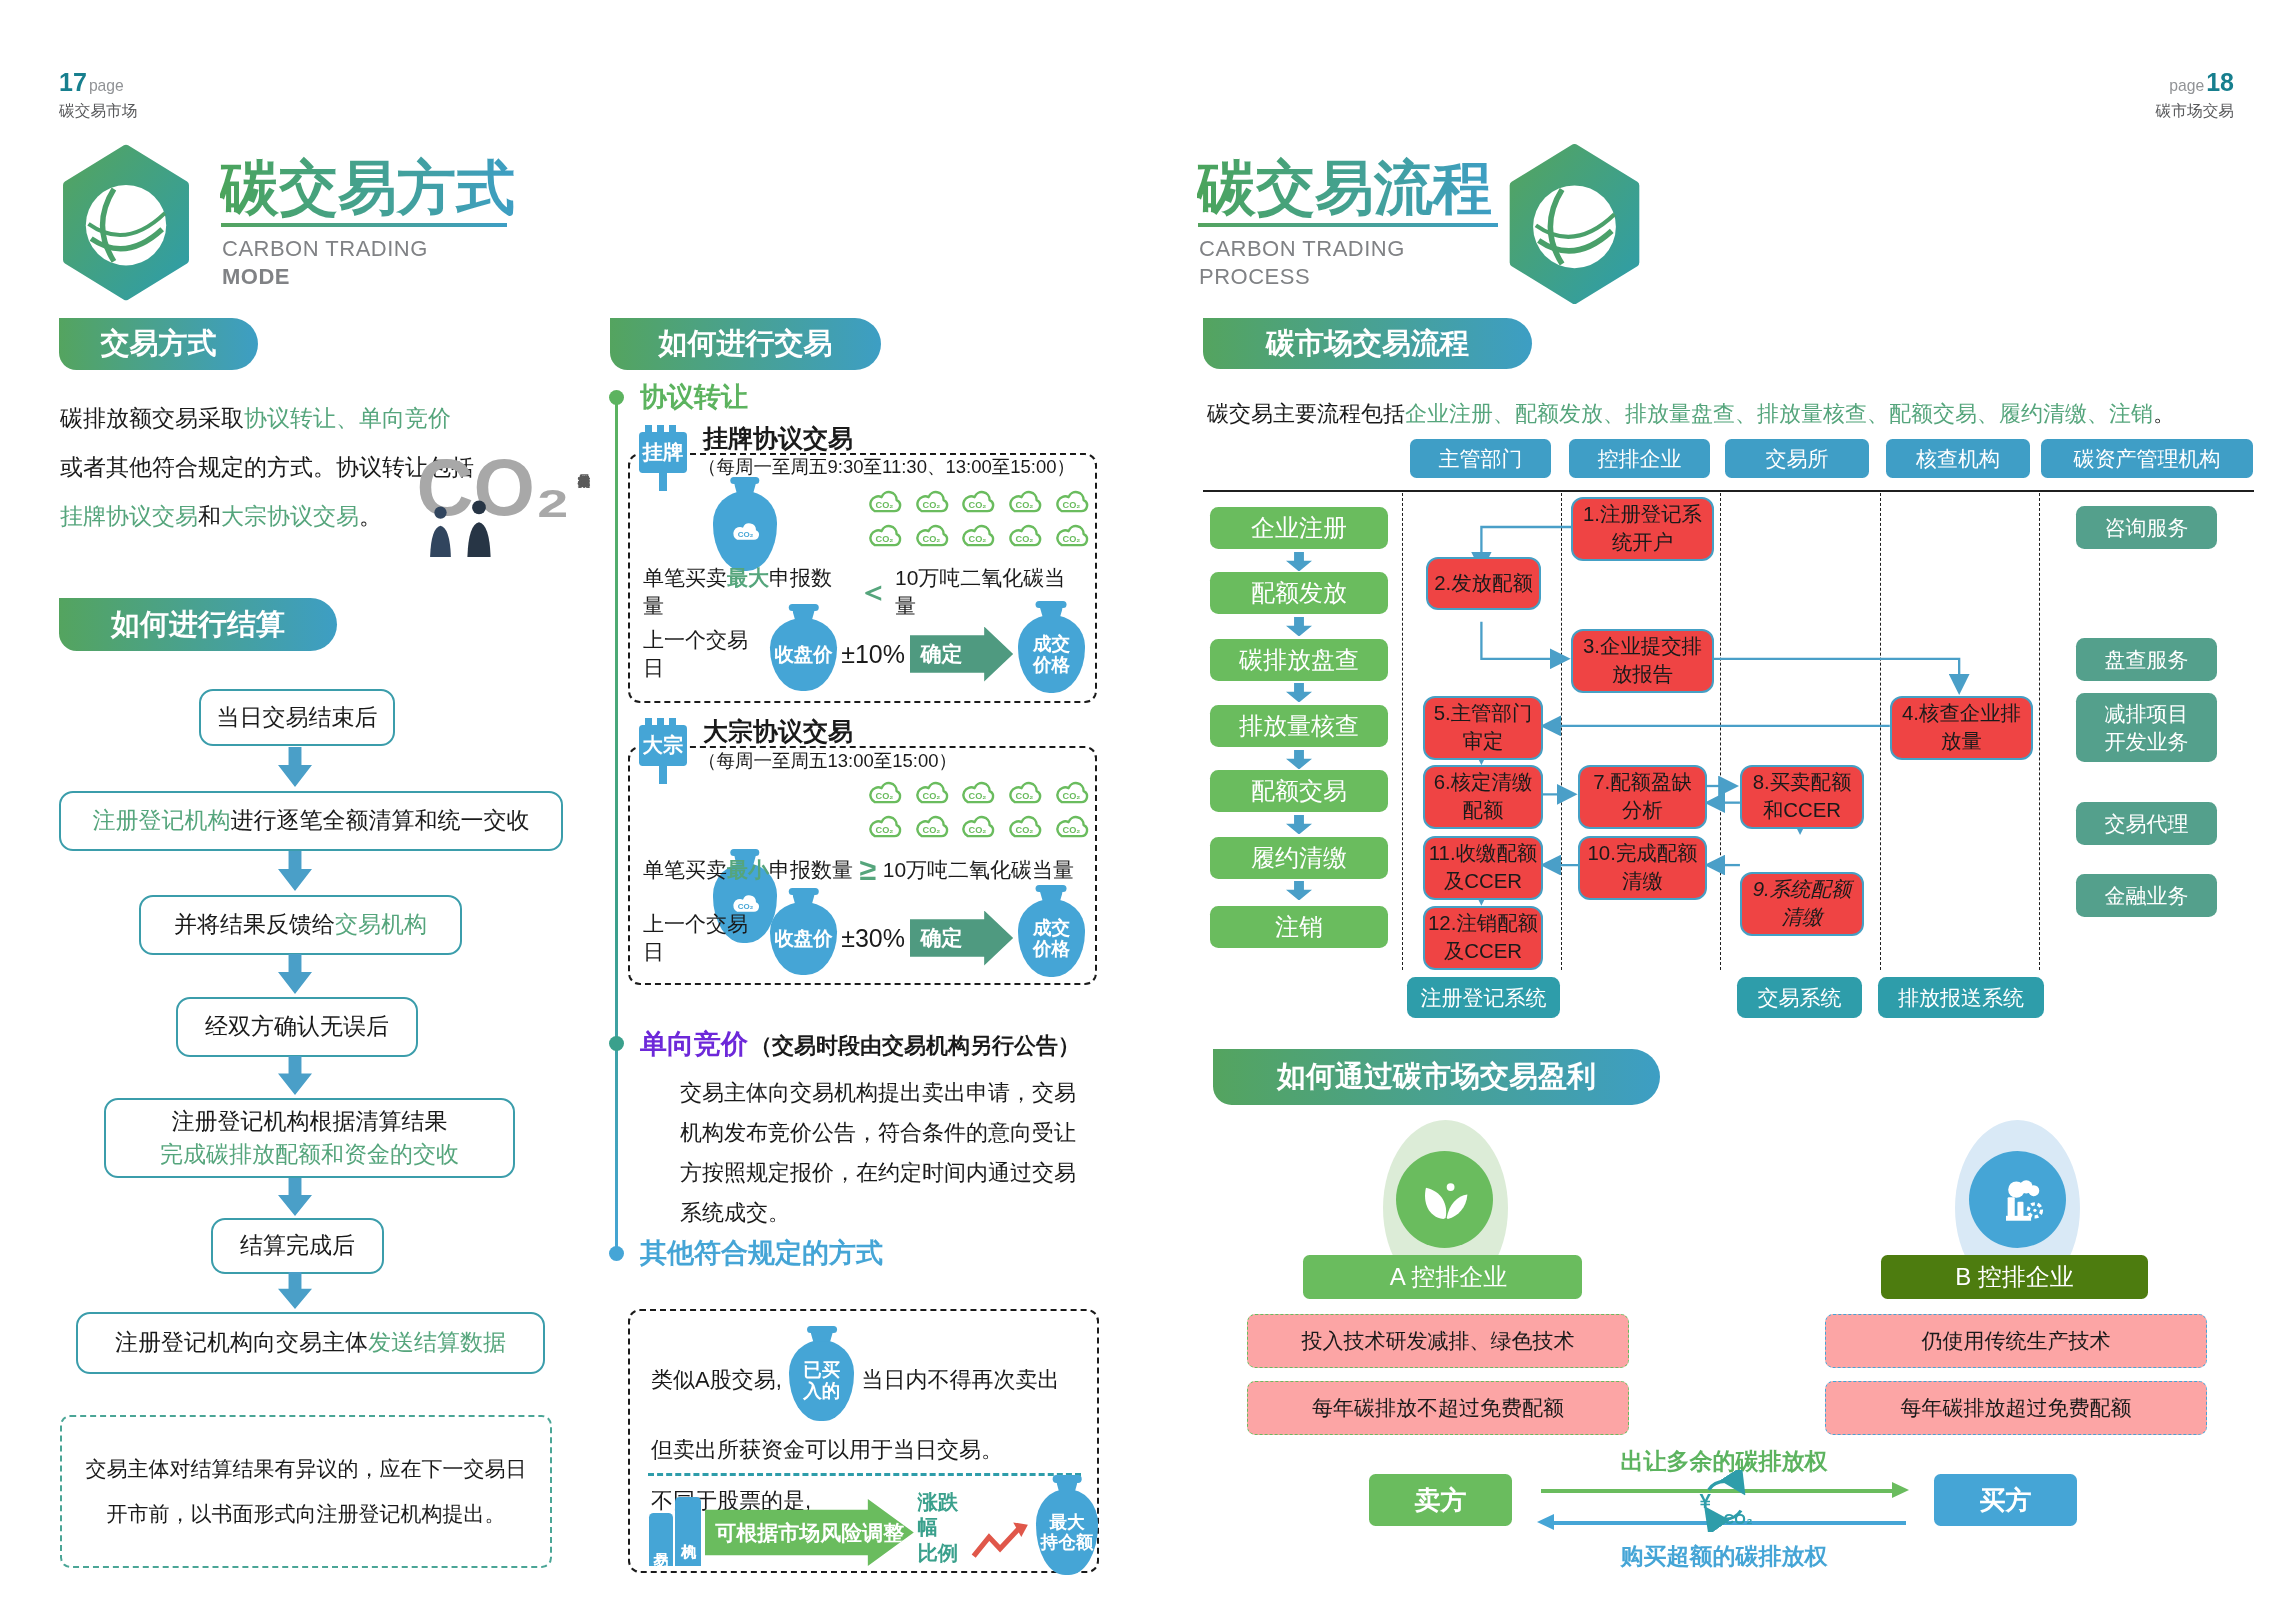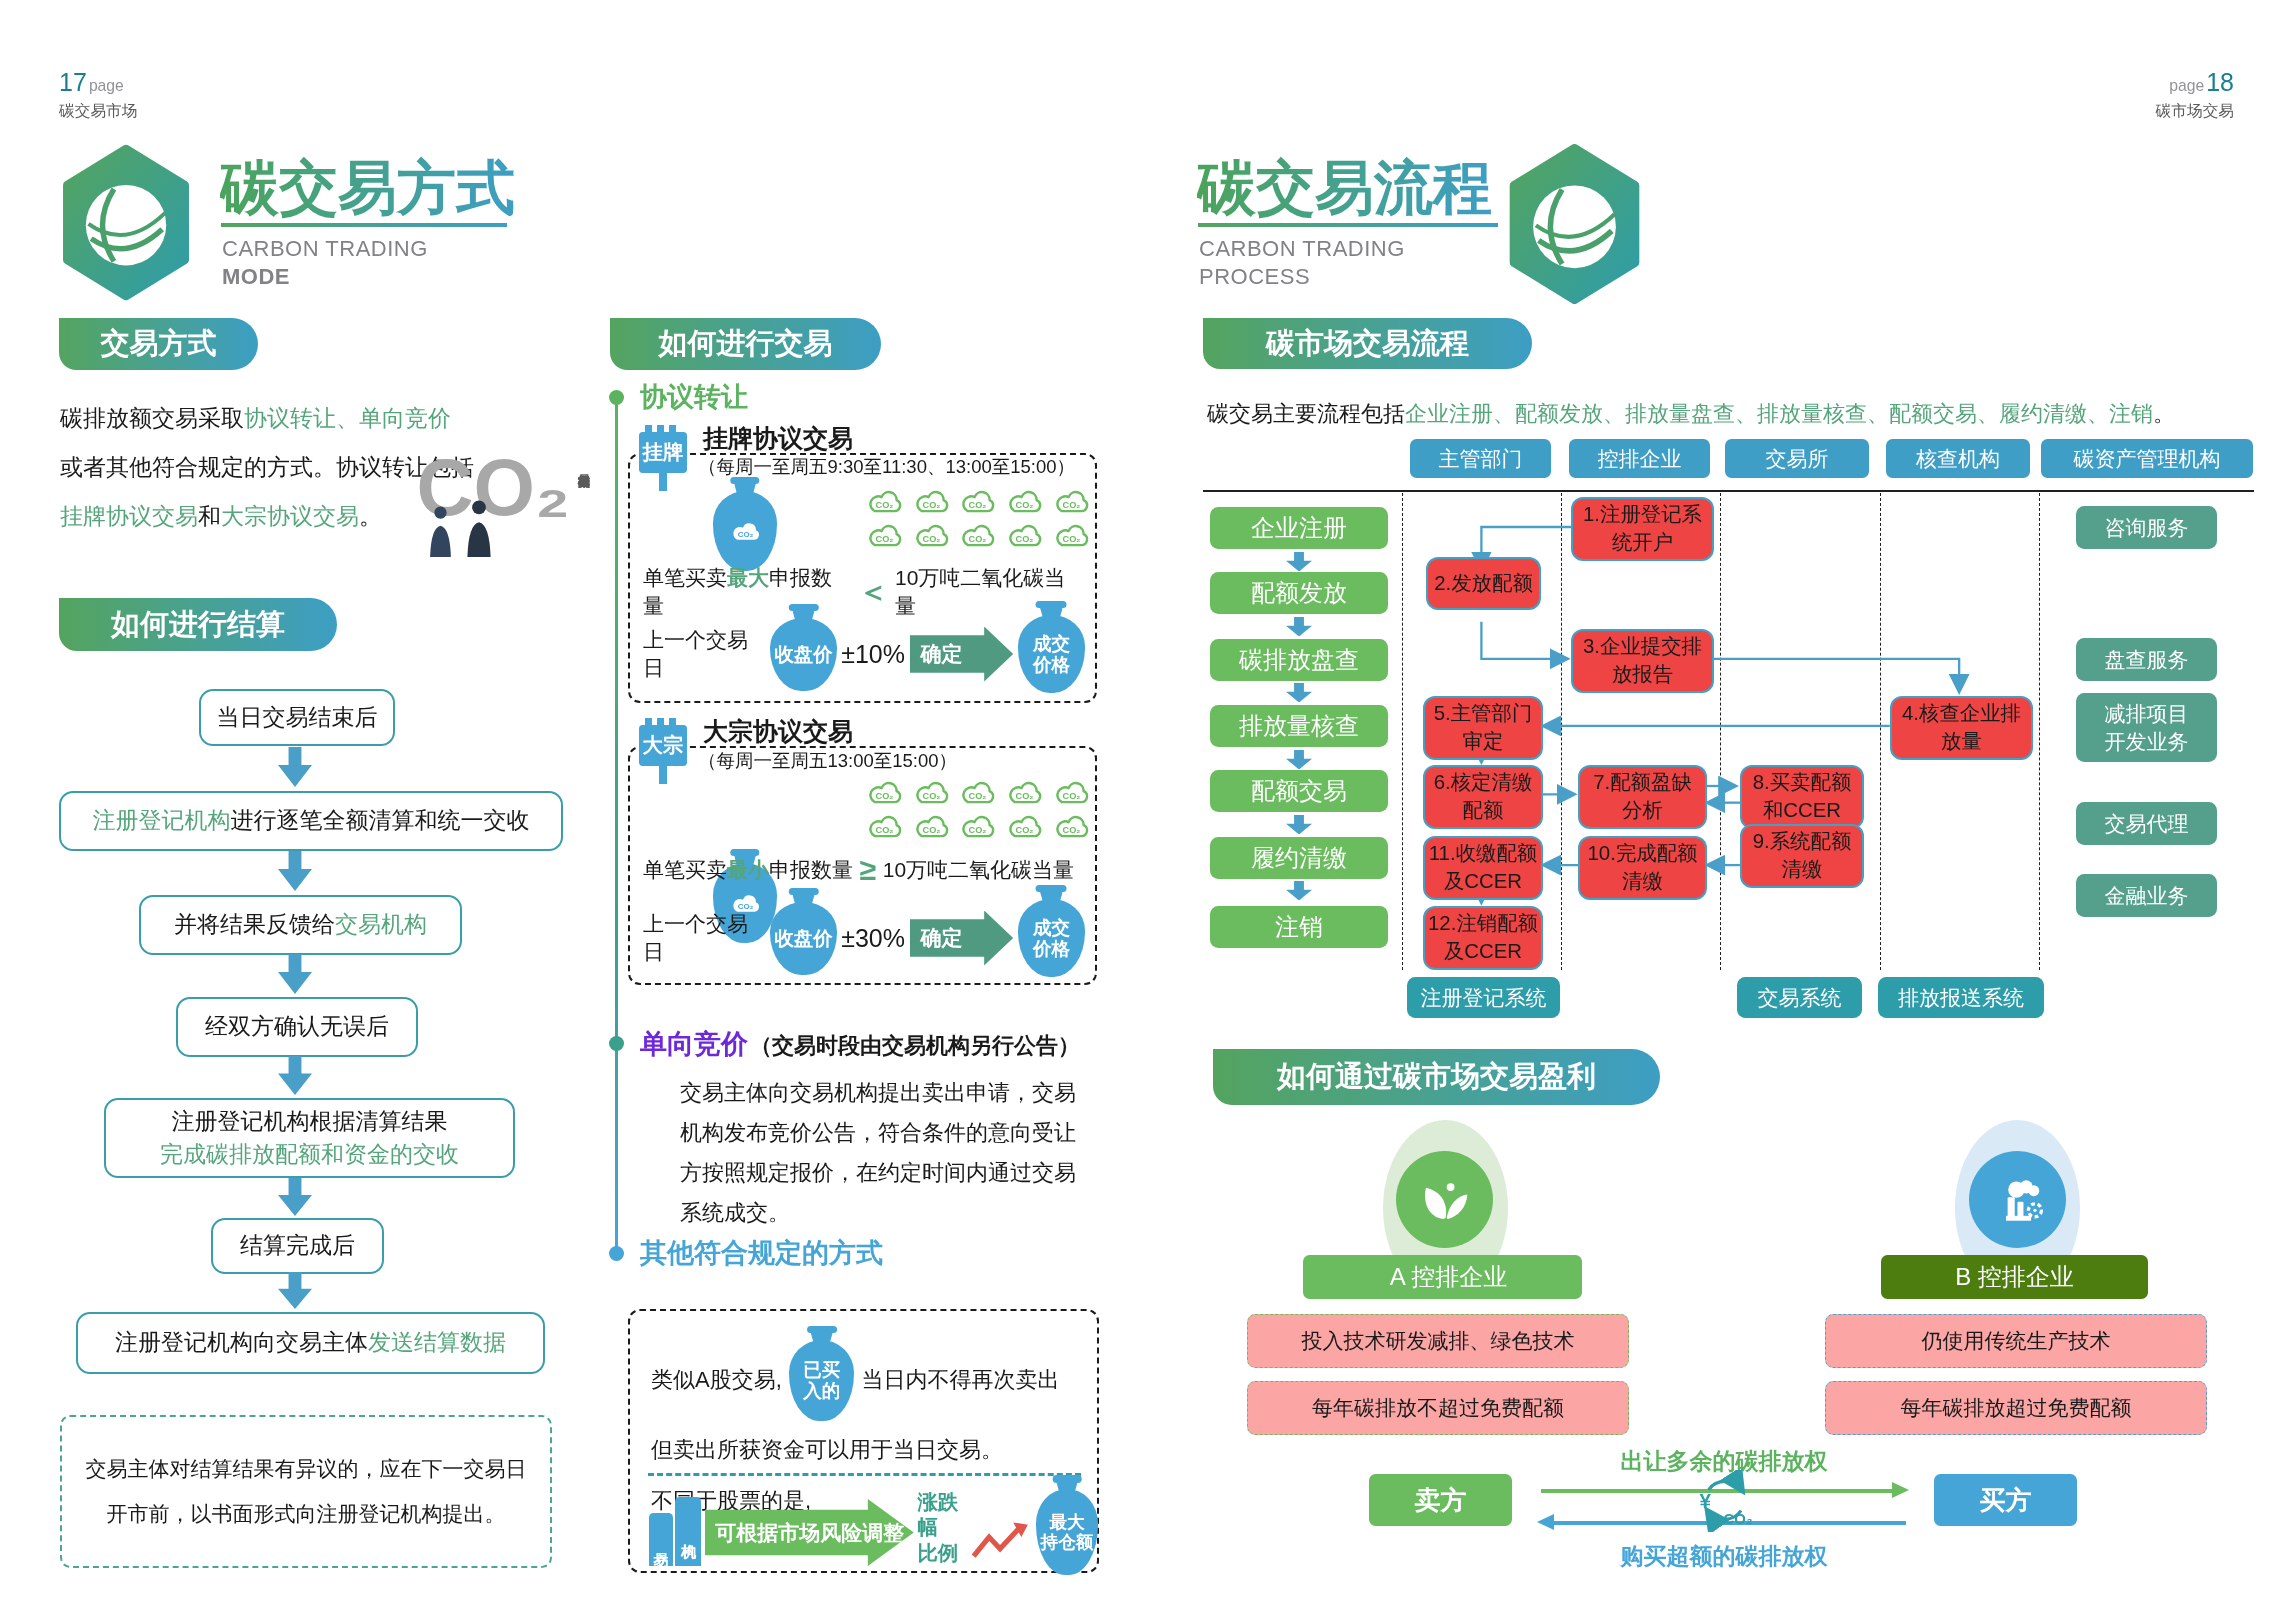--- a/index.html
+++ b/index.html
@@ -6,21 +6,21 @@
   #canvas{position:relative;width:2295px;height:1623px;background:#fff;overflow:hidden;
           font-family:"Liberation Sans","DejaVu Sans",sans-serif;color:#1a1a1a;}
   .abs{position:absolute;}
   
   .grad-bg{background:linear-gradient(90deg,#54a45f,#3d9ec4);}
   .badge{background:linear-gradient(90deg,#54a45f,#3d9ec4);color:#fff;font-weight:bold;
          display:flex;align-items:center;justify-content:center;border-radius:0 30.5px 30.5px 20.4px;}
   .grad-text{background:linear-gradient(90deg,#4ba45b,#3d9ec4);-webkit-background-clip:text;
              background-clip:text;color:transparent;font-weight:bold;}
   .sub{color:#808285;font-size:22px;letter-spacing:0.5px;line-height:28px;}
-  .pn{color:#177f8e;font-weight:normal;font-size:25px;}
+  .pn{color:#177f8e;font-weight:bold;font-size:25px;}
   .pw{color:#919396;font-size:15.7px;}
   .bc{color:#58595b;font-size:15.7px;}
   .obox{background:#fff;border:2.3px solid #3b9dab;border-radius:14px;display:flex;flex-direction:column;
         align-items:center;justify-content:center;text-align:center;font-size:23px;line-height:1.45;}
   .gkw{color:#55a57c;}
   .darr{clip-path:polygon(31% 0,69% 0,69% 45%,100% 45%,50% 100%,0 45%,31% 45%);background:#4a9fc8;}
   .dashbox{border:2.3px dashed #1a1a1a;border-radius:12px;}
   .notebox{border:2.3px dashed #4aa596;border-radius:10.2px;display:flex;flex-direction:column;
            align-items:center;justify-content:center;font-size:21px;line-height:2.1;}
   .row{display:flex;align-items:center;}
@@ -497,21 +497,21 @@
       <div>配额</div>
     </div>
   <div class="abs fbox" style="left:1578px;top:765px;width:125px;height:60px;">
       <div>7.配额盈缺</div>
       <div>分析</div>
     </div>
   <div class="abs fbox" style="left:1740px;top:765px;width:120px;height:60px;">
       <div>8.买卖配额</div>
       <div>和CCER</div>
     </div>
-  <div class="abs fbox" style="left:1740px;top:824px;width:120px;height:60px;">
+  <div class="abs fbox" style="left:1740px;top:872px;width:120px;height:60px;font-style:italic;">
       <div>9.系统配额</div>
       <div>清缴</div>
     </div>
   <div class="abs fbox" style="left:1578px;top:836px;width:125px;height:60px;">
       <div>10.完成配额</div>
       <div>清缴</div>
     </div>
   <div class="abs fbox" style="left:1423px;top:836px;width:116px;height:60px;">
       <div>11.收缴配额</div>
       <div>及CCER</div>

